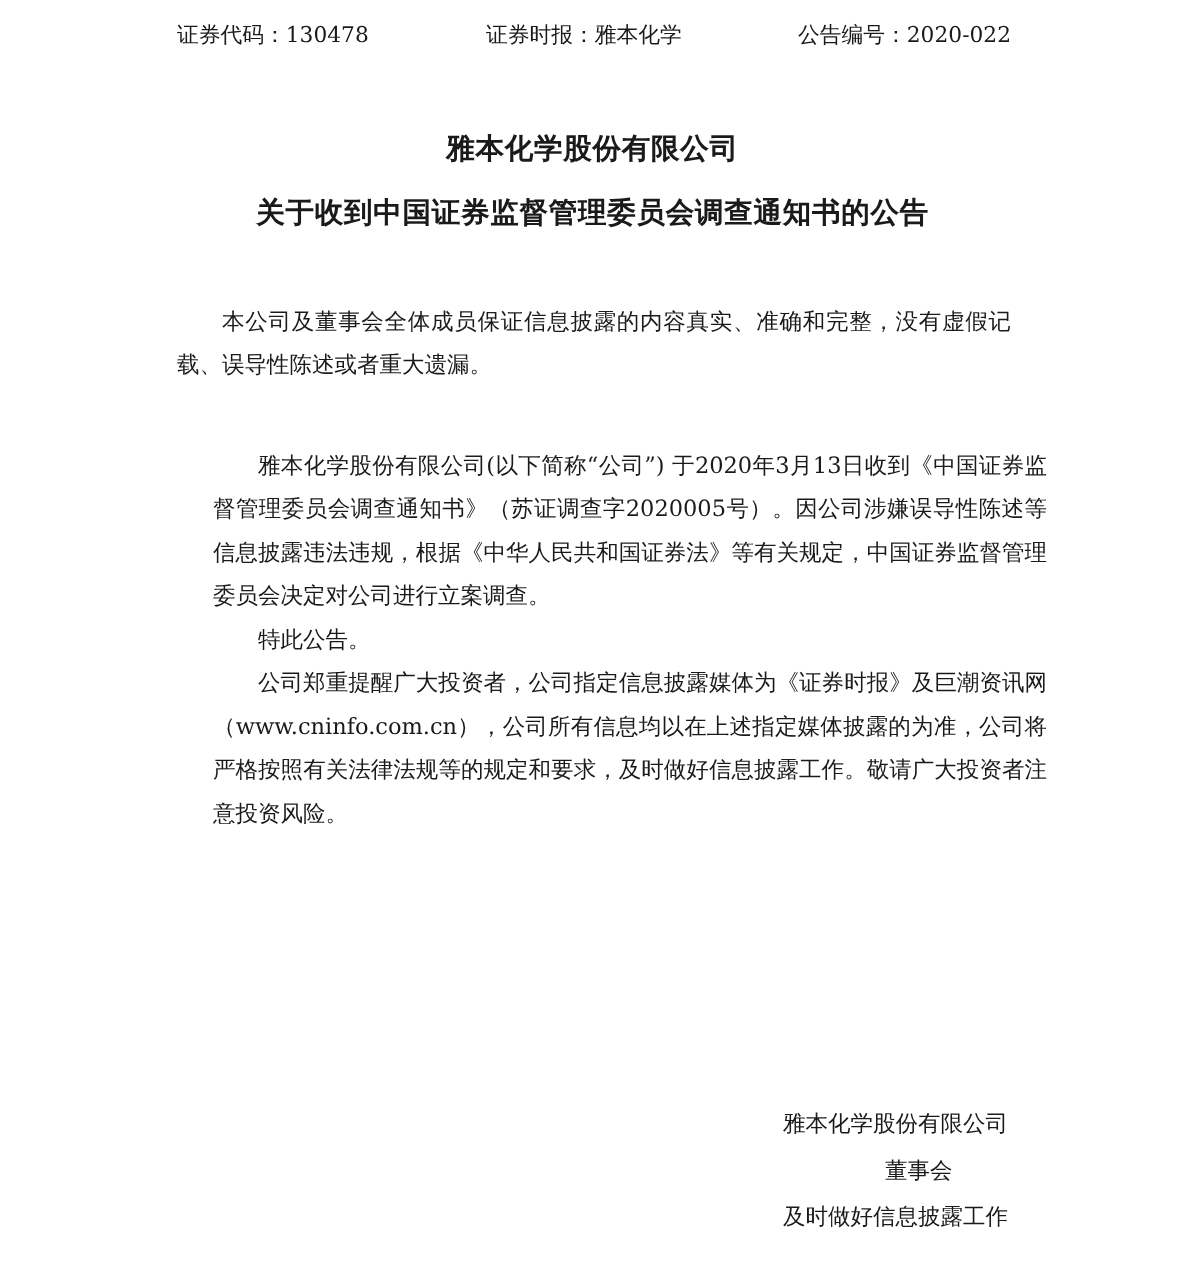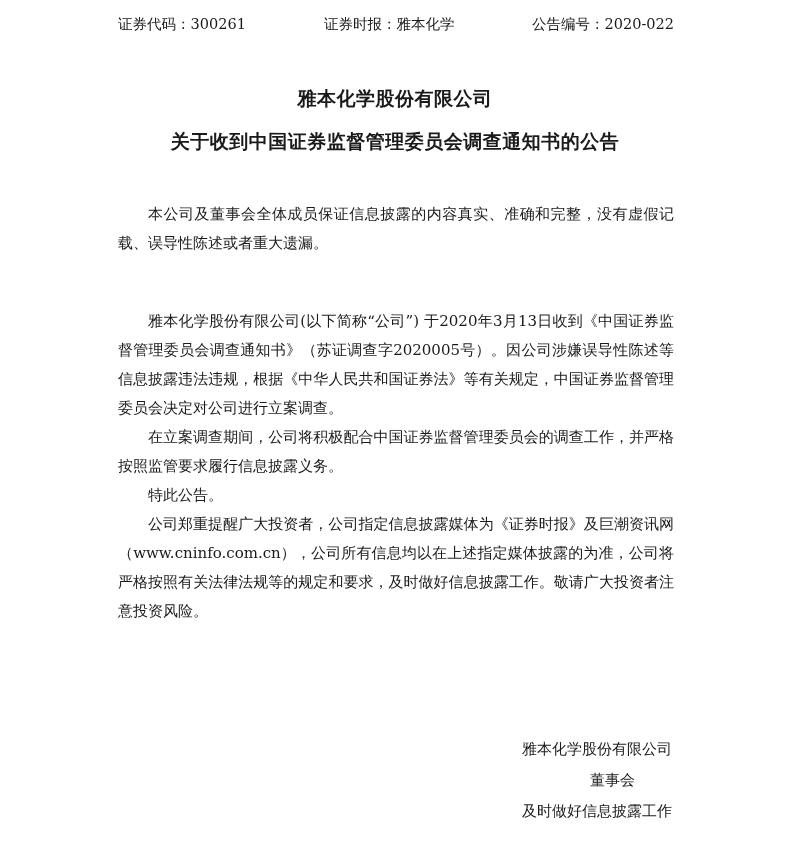--- a/index.html
+++ b/index.html
@@ -54,51 +54,50 @@
       font-size: 15px;
       line-height: 29px;
     }
     .para {
       margin: 0;
       text-indent: 2em;
       text-align: justify;
       text-align-last: left;
     }
     .p1 { top: 200px; }
-    .p2 { top: 307px; }
+    .p2 { top: 296px; margin-left: 24px; }
 
     .signoff {
       position: absolute;
       right: 118px;
       font-size: 15px;
       line-height: 29px;
       white-space: nowrap;
     }
     .sig-company { top: 735px; right: 118px; }
     .sig-board { top: 766px; right: 155px; text-align: center; }
     .sig-date { top: 797px; right: 118px; }
   </style>
 </head>
 <body>
 
 <div class="header-row">
-  <span class="h-code">证券代码：300261</span>
+  <span class="h-code">证券代码：130478</span>
   <span class="h-abbr">证券时报：雅本化学</span>
   <span class="h-num">公告编号：2020-022</span>
 </div>
 
 <div class="title title-company">雅本化学股份有限公司</div>
 <div class="title title-subject">关于收到中国证券监督管理委员会调查通知书的公告</div>
 
 <div class="body-text p1">
   <p class="para">本公司及董事会全体成员保证信息披露的内容真实、准确和完整，没有虚假记载、误导性陈述或者重大遗漏。</p>
 </div>
 
 <div class="body-text p2">
   <p class="para">雅本化学股份有限公司(以下简称“公司”) 于2020年3月13日收到《中国证券监督管理委员会调查通知书》（苏证调查字2020005号）。因公司涉嫌误导性陈述等信息披露违法违规，根据《中华人民共和国证券法》等有关规定，中国证券监督管理委员会决定对公司进行立案调查。</p>
-  <p class="para">在立案调查期间，公司将积极配合中国证券监督管理委员会的调查工作，并严格按照监管要求履行信息披露义务。</p>
   <p class="para">特此公告。</p>
   <p class="para">公司郑重提醒广大投资者，公司指定信息披露媒体为《证券时报》及巨潮资讯网（www.cninfo.com.cn），公司所有信息均以在上述指定媒体披露的为准，公司将严格按照有关法律法规等的规定和要求，及时做好信息披露工作。敬请广大投资者注意投资风险。</p>
 </div>
 
 <div class="signoff sig-company">雅本化学股份有限公司</div>
 <div class="signoff sig-board">董事会</div>
 <div class="signoff sig-date">及时做好信息披露工作</div>
 
 </body></html>

